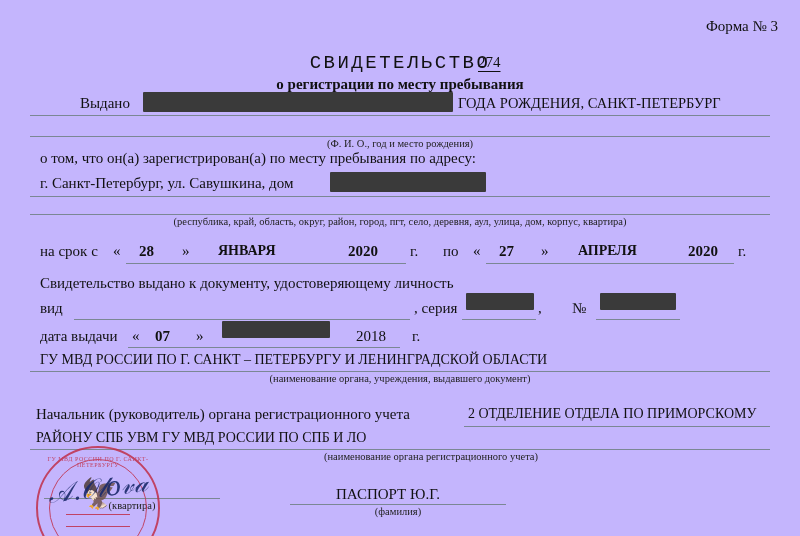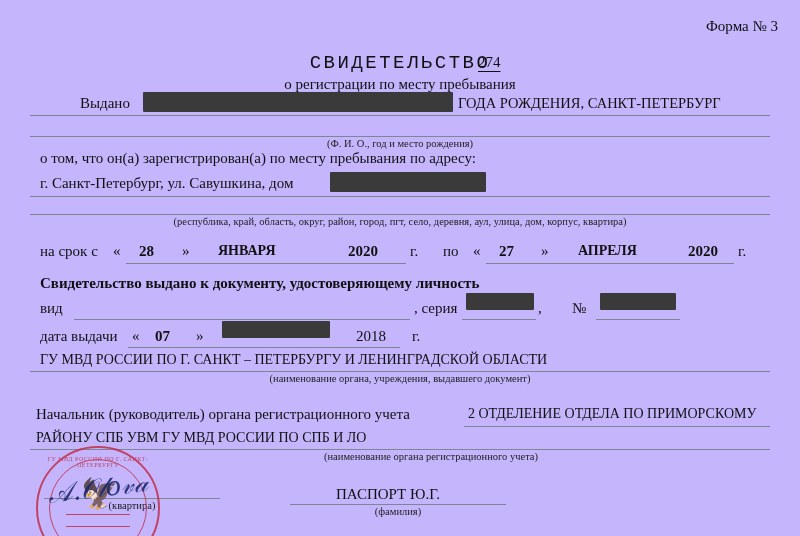--- a/index.html
+++ b/index.html
@@ -47,20 +47,21 @@
     text-decoration: underline;
     text-underline-offset: 4px;
   }
   .subtitle {
     position: absolute;
     left: 0;
     top: 76px;
     width: 100%;
     text-align: center;
     font-size: 15px;
+    font-weight: bold;
   }
 
   .row {
     position: absolute;
     font-size: 15px;
     white-space: nowrap;
   }
 
   .rule {
     position: absolute;
@@ -188,21 +189,21 @@
   <div class="row" style="left:443px; top:243px;">по</div>
   <div class="row" style="left:473px; top:243px;">«</div>
   <div class="row bold" style="left:499px; top:243px;">27</div>
   <div class="row" style="left:541px; top:243px;">»</div>
   <div class="row bold" style="left:578px; top:243px; font-size:14px;">АПРЕЛЯ</div>
   <div class="row bold" style="left:688px; top:243px;">2020</div>
   <div class="row" style="left:738px; top:243px;">г.</div>
   <div class="rule" style="left:126px; top:263px; width:280px;"></div>
   <div class="rule" style="left:486px; top:263px; width:248px;"></div>
 
-  <div class="row" style="left:40px; top:275px;font-weight:bold;">Свидетельство выдано к документу, удостоверяющему личность</div>
+  <div class="row" style="left:40px; top:275px;">Свидетельство выдано к документу, удостоверяющему личность</div>
 
   <div class="row" style="left:40px; top:300px;">вид</div>
   <div class="row" style="left:414px; top:300px;">, серия</div>
   <div class="row" style="left:538px; top:300px;">,</div>
   <div class="row" style="left:572px; top:300px;">№</div>
   <div class="rule" style="left:74px; top:319px; width:336px;"></div>
   <div class="rule" style="left:462px; top:319px; width:74px;"></div>
   <div class="rule" style="left:596px; top:319px; width:84px;"></div>
 
   <div class="row" style="left:40px; top:328px;">дата выдачи</div>

